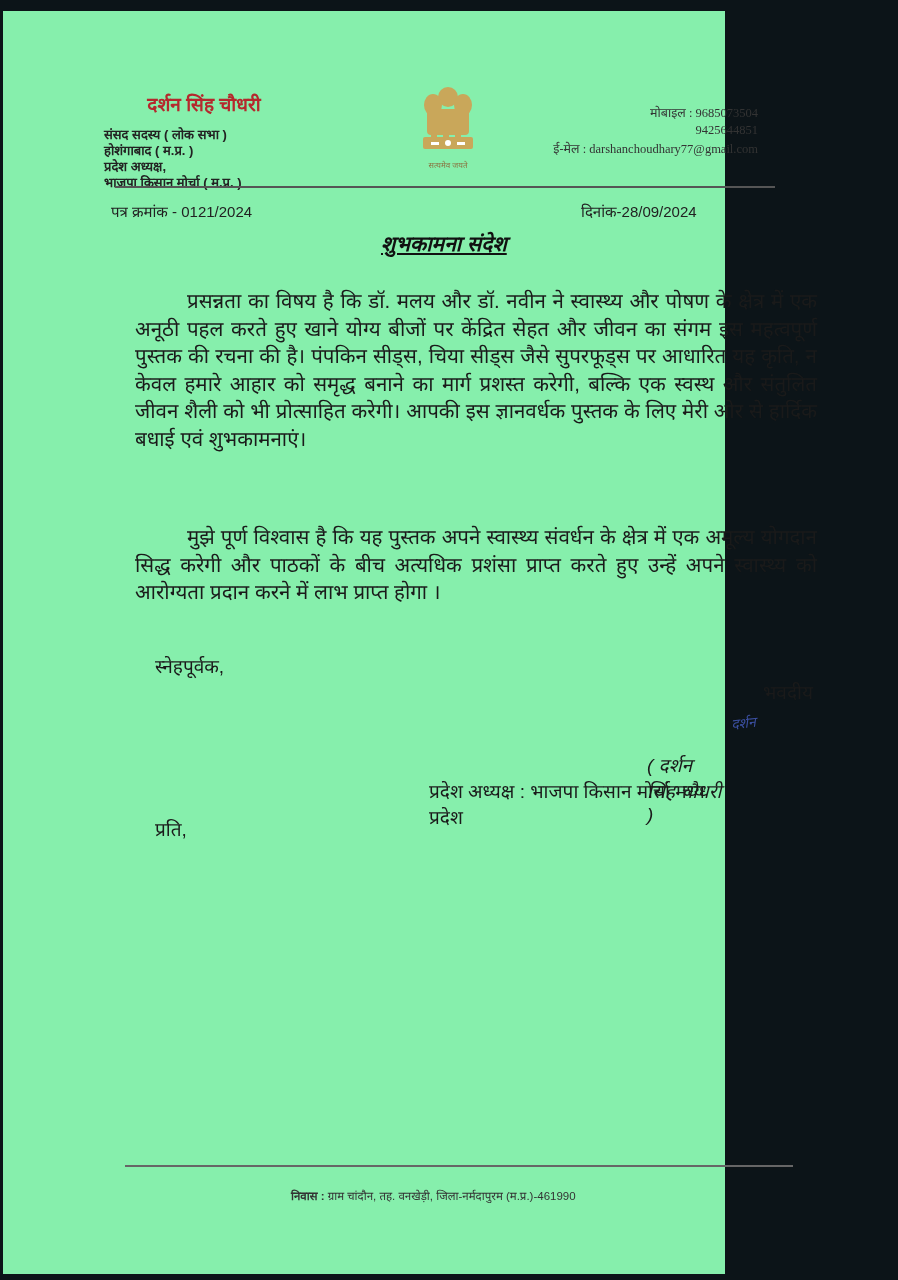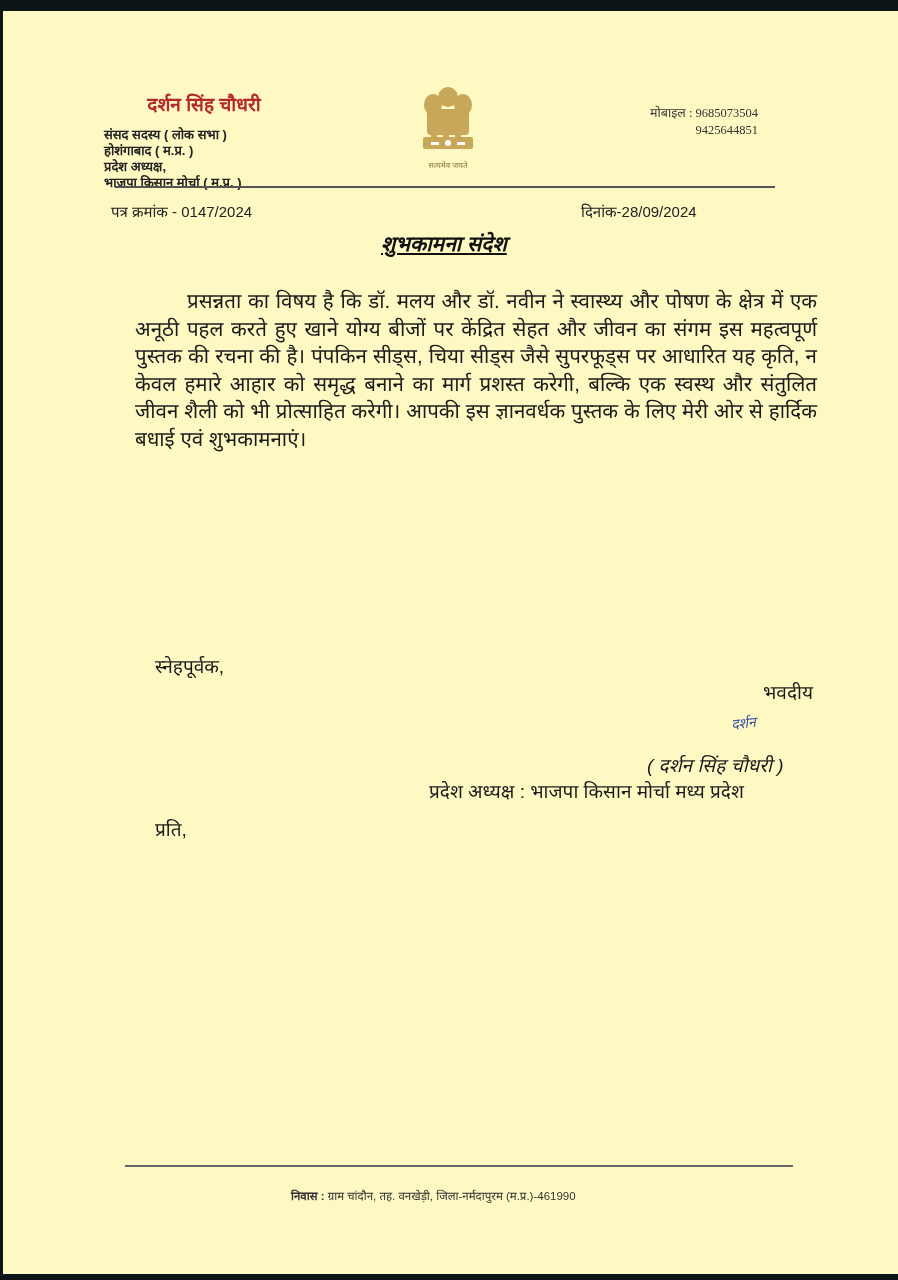--- a/index.html
+++ b/index.html
@@ -1,22 +1,22 @@
 <!DOCTYPE html>
 <html><head>
   <meta charset="utf-8">
   <style>
     html, body { margin: 0; padding: 0; }
     body {
       width: 898px; height: 1280px; background: #0c1418; position: relative; overflow: hidden;
       font-family: "Liberation Sans", "DejaVu Sans", sans-serif;
     }
     .page {
-      position: absolute; left: 3px; top: 11px; width: 895px; height: 1263px;
-      background: #fef9c3;
+      position: absolute; left: 3px; top: 11px; width: 722px; height: 1263px;
+      background: #86efac;
     }
     .abs { position: absolute; }
     .name-title { left: 136px; top: 80px; width: 130px; text-align: center; color: #b5282d; font-weight: bold; font-size: 19px; }
     .hdr-line { font-size: 13px; color: #222; text-align: left; width: 200px; left: 101px; font-weight: bold; }
     .emblem { left: 410px; top: 68px; width: 70px; height: 96px; }
     .contact { font-size: 12.5px; color: #333; font-family: "Liberation Serif", serif; text-align: right; }
     .rule { height: 2px; background: #555; }
     .meta { font-size: 15px; color: #222; }
     .subject { font-size: 21px; font-weight: bold; font-style: italic; text-decoration: underline; color: #111; }
     .para { left: 108px; width: 682px; font-size: 20.5px; line-height: 27.5px; color: #1a1a1a; text-align: justify; }
@@ -54,29 +54,34 @@
       </g>
     </svg>
     <div style="font-size:8px;color:#8a7340;text-align:center;margin-top:-4px;">सत्यमेव जयते</div>
   </div>
 
   <div class="abs contact" style="left:540px; top:93px; width:215px;">
     <span>मोबाइल :</span>
     <span>9685073504</span>
   </div>
   <div class="abs contact" style="left:540px; top:112px; width:215px;">9425644851</div>
+  <div class="abs contact" style="left:480px; top:129px; width:275px;">
+    <span>ई-मेल :</span>
+    <span>darshanchoudhary77@gmail.com</span>
+  </div>
 
   <div class="abs rule" style="left:112px; top:175px; width:660px;"></div>
 
-  <div class="abs meta" style="left:108px; top:190px;">पत्र क्रमांक - 0147/2024</div>
+  <div class="abs meta" style="left:108px; top:190px;">पत्र क्रमांक - 0121/2024</div>
   <div class="abs meta" style="left:578px; top:190px;">दिनांक-28/09/2024</div>
 
   <div class="abs subject" style="left:378px; top:218px;">शुभकामना संदेश</div>
 
   <div class="abs para indent" style="top:276px;">प्रसन्नता का विषय है कि डॉ. मलय और डॉ. नवीन ने स्वास्थ्य और पोषण के क्षेत्र में एक अनूठी पहल करते हुए खाने योग्य बीजों पर केंद्रित सेहत और जीवन का संगम इस महत्वपूर्ण पुस्तक की रचना की है। पंपकिन सीड्स, चिया सीड्स जैसे सुपरफूड्स पर आधारित यह कृति, न केवल हमारे आहार को समृद्ध बनाने का मार्ग प्रशस्त करेगी, बल्कि एक स्वस्थ और संतुलित जीवन शैली को भी प्रोत्साहित करेगी। आपकी इस ज्ञानवर्धक पुस्तक के लिए मेरी ओर से हार्दिक बधाई एवं शुभकामनाएं।</div>
+  <div class="abs para indent" style="top:512px;">मुझे पूर्ण विश्वास है कि यह पुस्तक अपने स्वास्थ्य संवर्धन के क्षेत्र में एक अमूल्य योगदान सिद्ध करेगी और पाठकों के बीच अत्यधिक प्रशंसा प्राप्त करते हुए उन्हें अपने स्वास्थ्य को आरोग्यता प्रदान करने में लाभ प्राप्त होगा ।</div>
 
   <div class="abs txt" style="left:108px; top:642px;">स्नेहपूर्वक,</div>
   <div class="abs txt" style="left:716px; top:668px;">भवदीय</div>
   <div class="abs" style="left:728px; top:702px; font-size:14px; color:#3b4fa0; font-style:italic; transform:rotate(-6deg);">दर्शन</div>
   <div class="abs txt" style="left:600px; top:741px; font-style:italic;">( दर्शन सिंह चौधरी )</div>
   <div class="abs txt" style="left:382px; top:767px;">प्रदेश अध्यक्ष : भाजपा किसान मोर्चा मध्य प्रदेश</div>
 
   <div class="abs txt" style="left:108px; top:805px;">प्रति,</div>
 
   <div class="abs rule" style="left:122px; top:1154px; width:668px; height:2px; background:#666;"></div>

